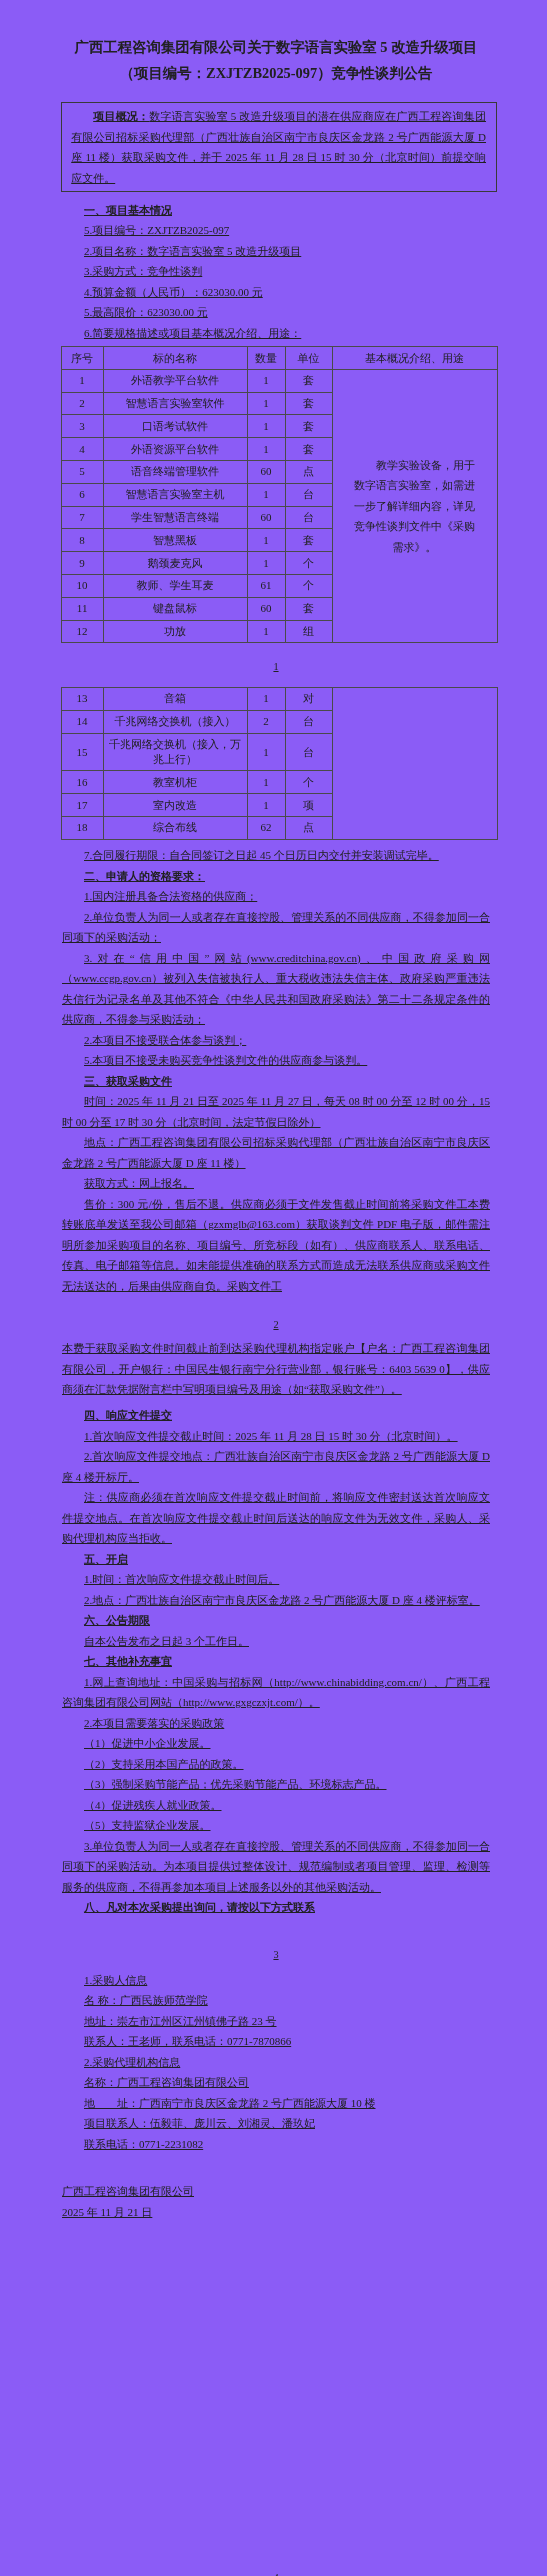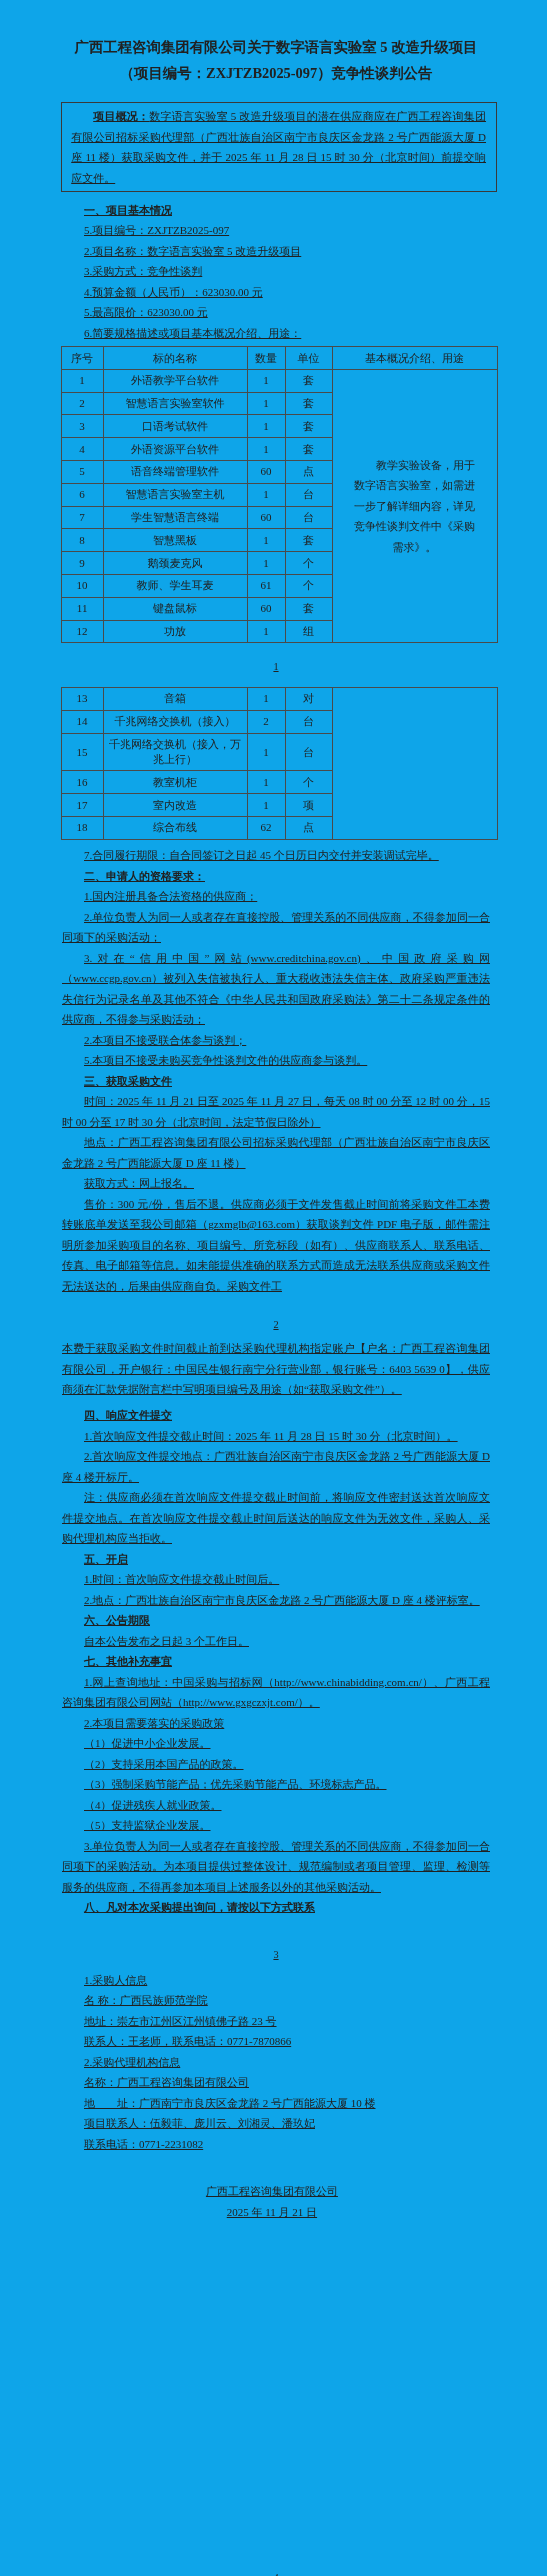--- a/index.html
+++ b/index.html
@@ -1,20 +1,20 @@
 <!DOCTYPE html>
 <html style="font-size:11px"><head>
 <meta charset="utf-8">
 <style>
   html,body{margin:0;padding:0;background:#ffffff;}
   .page{
     position:relative;
     width:548px;height:2576px;
     margin:0 auto;
-    background:#0ea5e9;
+    background:#8b5cf6;
     color:#212121;
     font-family:"Liberation Serif","DejaVu Serif",serif;
     font-size:11px;
     box-sizing:border-box;
     padding:34px 58px 0 62px;
     overflow:hidden;
   }
   .para{margin:0;line-height:20.5px;text-align:justify;text-decoration:underline;}
   .indent{text-indent:22px;}
   .noindent{text-indent:0;}
@@ -63,21 +63,21 @@
     margin:0;text-align:center;font-size:10.3px;line-height:20.5px;text-indent:0;
   }
   .pgn-1{margin:13.7px 0 9.6px 0;}
   .pgn-2{margin:19px 0 2.7px 0;}
   .pgn-3{margin:27px 0 4.1px 0;}
   .pgn-4{margin:0;}
   .mt-sm{margin-top:5.5px;}
   .signature{margin-top:27px;}
   .sig-line{
     margin:0;line-height:20.5px;
-    text-align:center;text-indent:0;
+    text-align:left;text-indent:0;
     padding-right:8.2px;
   }
   .tail-spacer{height:346px;}
 </style>
 </head>
 <body>
 
 <div class="page">
 
   <div class="title-block">

